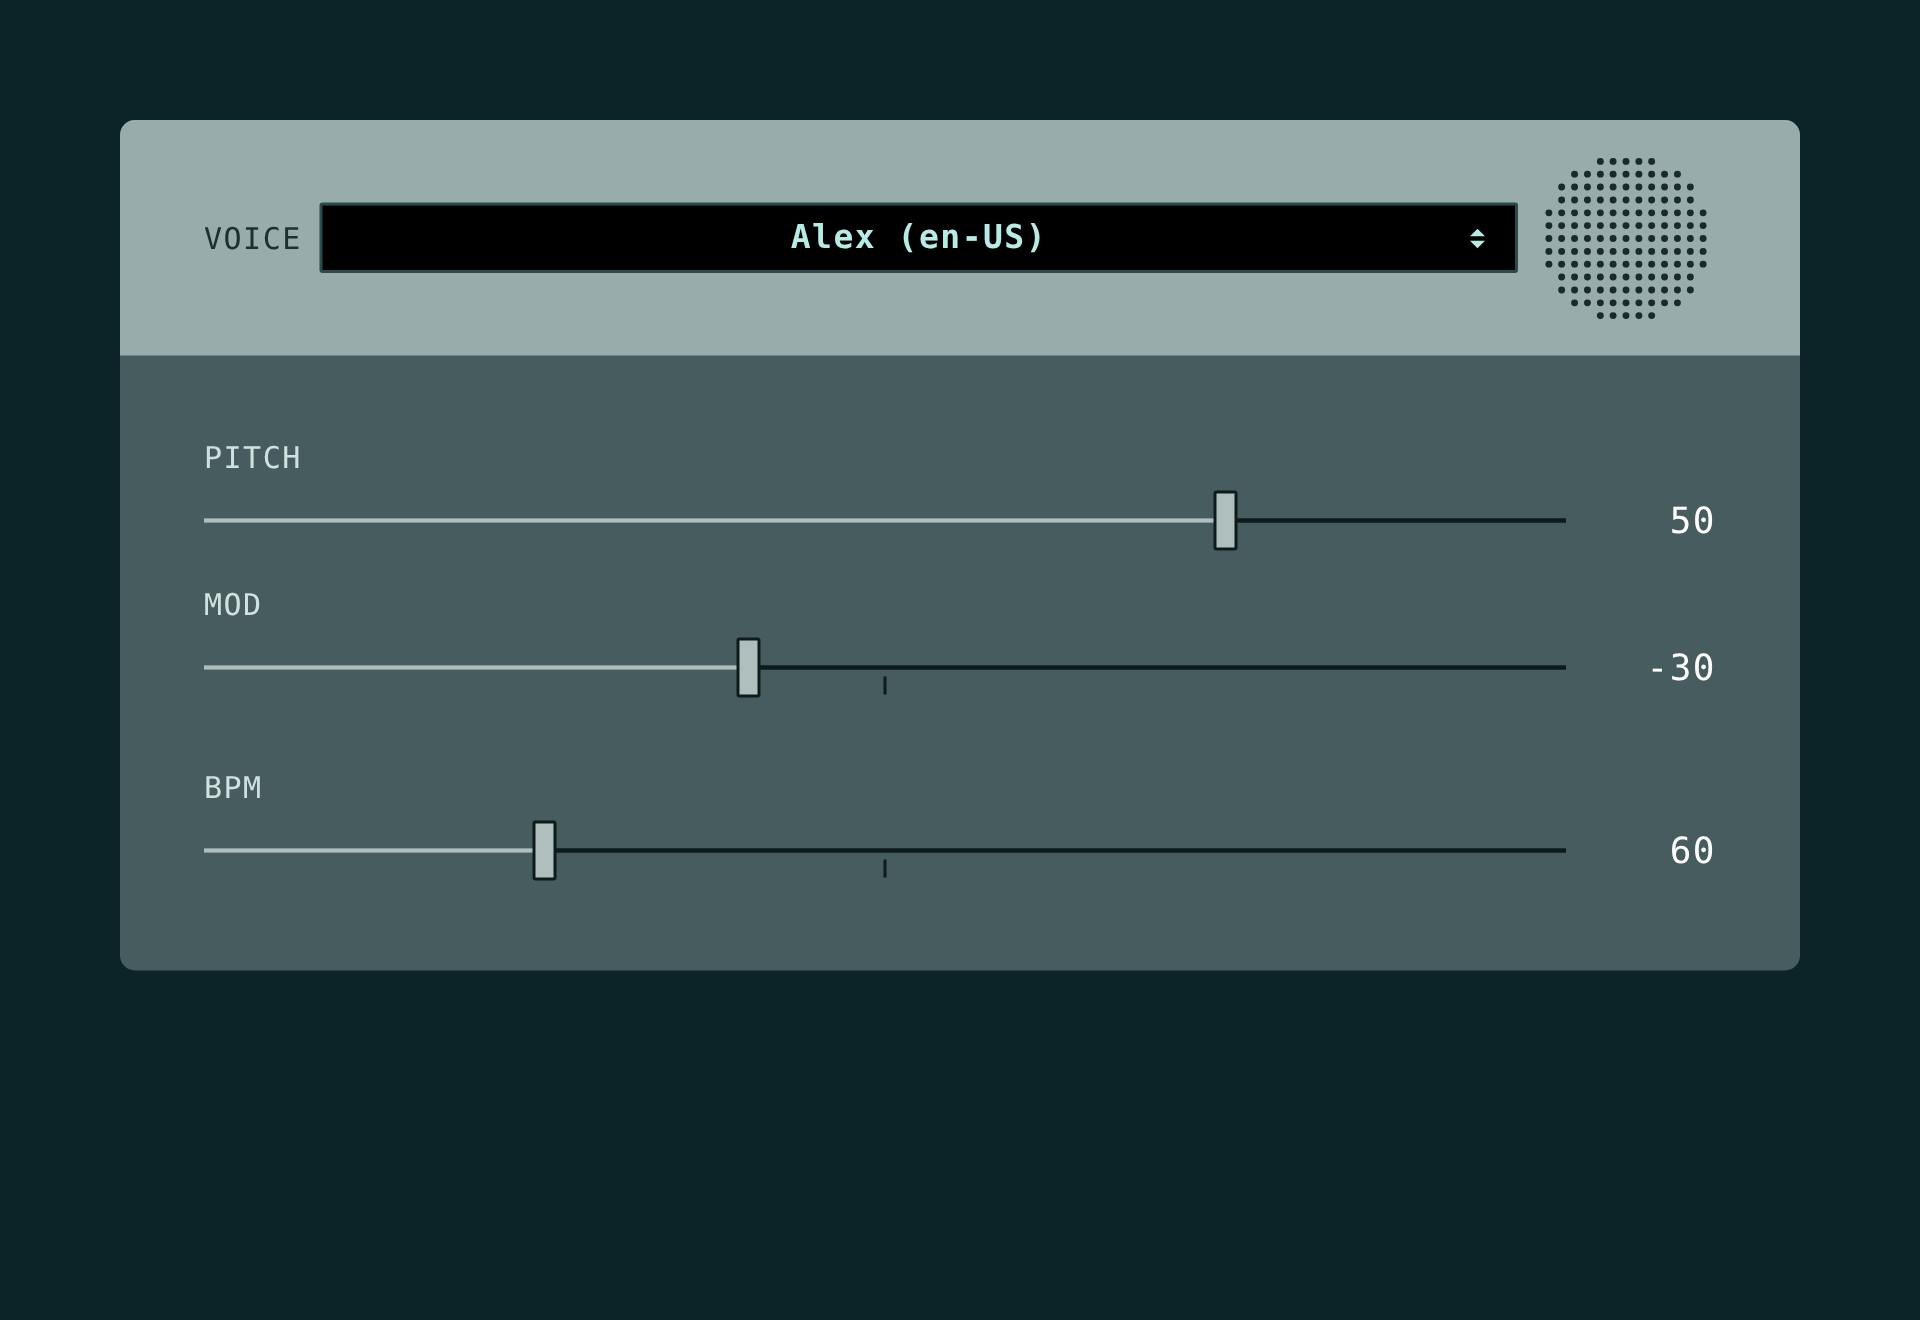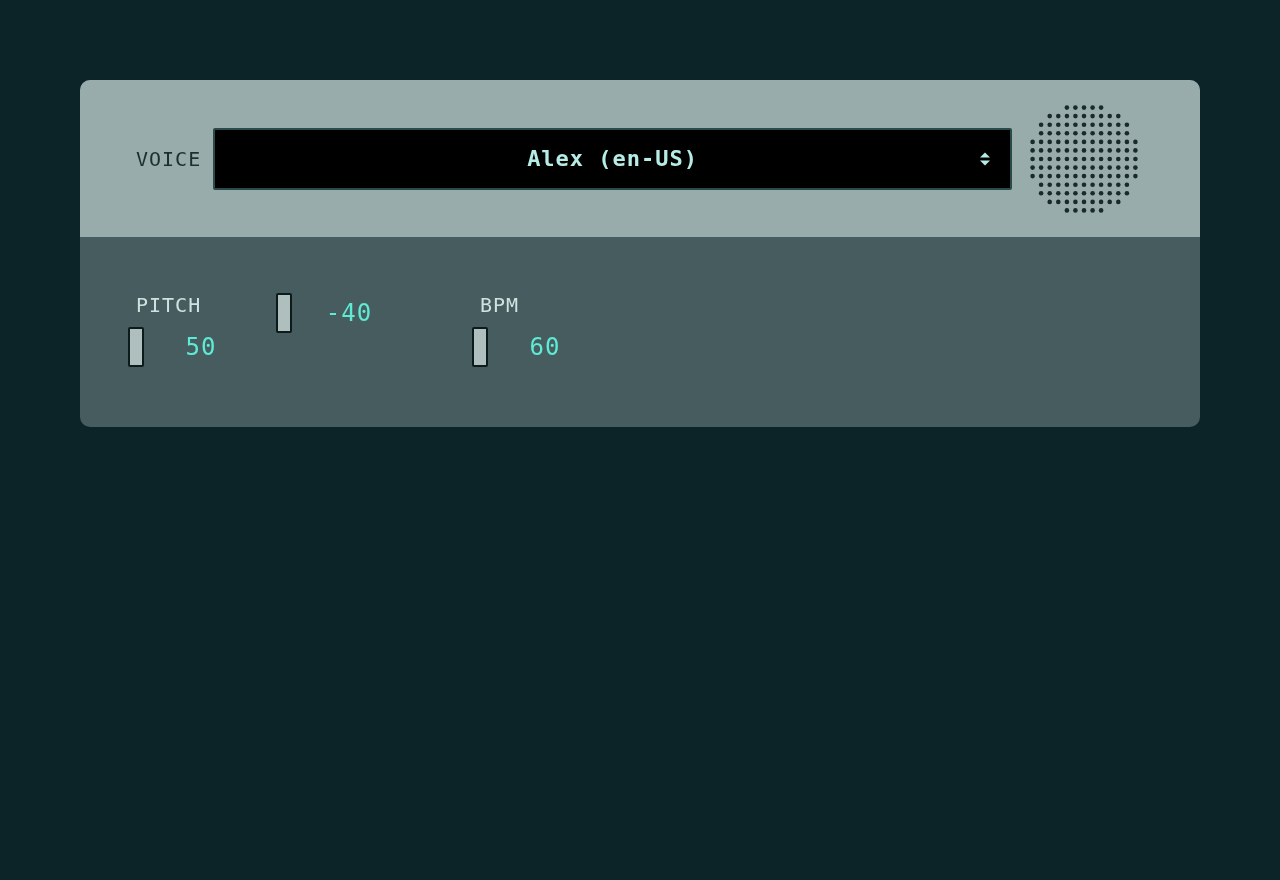--- a/index.html
+++ b/index.html
@@ -28,21 +28,21 @@
     gap: 12px;
   }
   .voice-label {
     color: #1d2f30;
     font-size: 20px;
     letter-spacing: 1px;
   }
   .voice-select-wrap {
     flex: 1;
     position: relative;
-    height: 62px;
+    height: 47px;
   }
   .voice-select {
     width: 100%;
     height: 100%;
     background: #000;
     border: 2px solid #2b4a4c;
     color: #b7ece6;
     font-family: ui-monospace, "SF Mono", "Menlo", "Consolas", monospace;
     font-size: 22px;
     font-weight: 700;
@@ -77,22 +77,22 @@
     width: 120px;
     height: 120px;
     position: relative;
     flex: 0 0 120px;
   }
   .speaker svg { width: 100%; height: 100%; display:block; }
 
   .body {
     padding: 56px 56px 60px 56px;
     display: flex;
-    flex-direction: row;
-    gap: 48px;
+    flex-direction: column;
+    gap: 24px;
   }
   .slider-row {
     display: flex;
     flex-direction: column;
     gap: 10px;
   }
   .slider-label {
     color: #cfe2e0;
     font-size: 20px;
     letter-spacing: 1px;
@@ -138,22 +138,22 @@
     width: 16px;
     height: 40px;
     background: #aebfbe;
     border: 2px solid #0e1b1c;
     border-radius: 2px;
     transform: translate(-50%, -50%);
     cursor: grab;
   }
   .slider-value {
     flex: 0 0 70px;
-    text-align: center;
-    color: #5eead4;
+    text-align: right;
+    color: #ffffff;
     font-size: 24px;
     letter-spacing: 1px;
   }
 </style>
 </head>
 <body>
 
 <div class="panel">
 
   <div class="header">
@@ -317,28 +317,29 @@
         <div class="slider-track-row">
           <div class="slider-wrap">
             <div class="track-full"></div>
             <div class="track-left" style="width:75%"></div>
             <div class="thumb" style="left:75%"></div>
           </div>
           <div class="slider-value">50</div>
         </div>
       </div>
       <div class="slider-row">
+        <div class="slider-label">MOD</div>
         <div class="slider-track-row">
           <div class="slider-wrap">
             <div class="track-full"></div>
             <div class="track-left" style="width:40%"></div>
             <div class="center-tick"></div>
             <div class="thumb" style="left:40%"></div>
           </div>
-          <div class="slider-value">-40</div>
+          <div class="slider-value">-30</div>
         </div>
       </div>
       <div class="slider-row">
       </div>
       <div class="slider-row">
         <div class="slider-label">BPM</div>
         <div class="slider-track-row">
           <div class="slider-wrap">
             <div class="track-full"></div>
             <div class="track-left" style="width:25%"></div>

